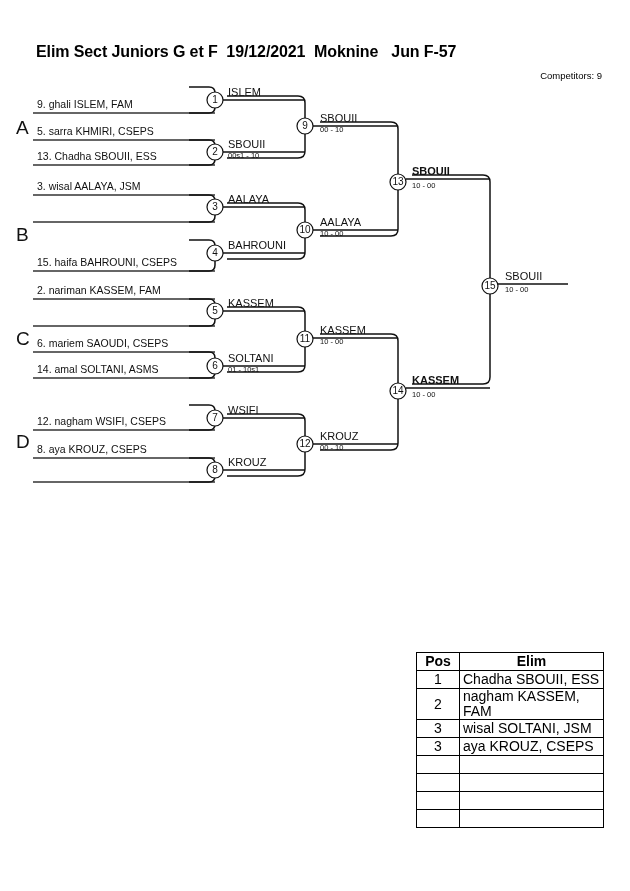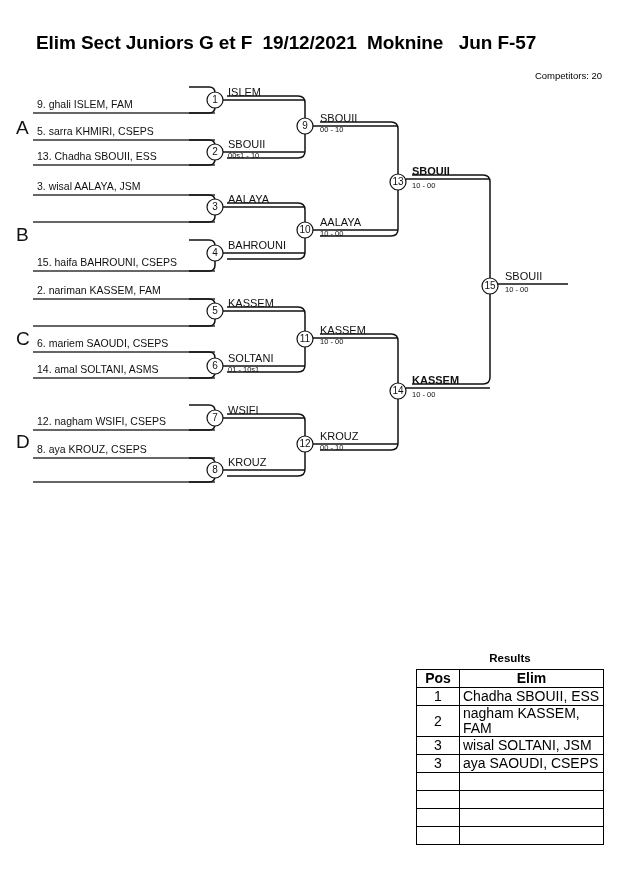--- a/index.html
+++ b/index.html
@@ -18,22 +18,22 @@
   #sheet {
     position: absolute;
     left: 0; top: 0;
     width: 630px;
     height: 891px;
   }
   
   #header-title {
     position: absolute;
     left: 36px;
-    top: 32px;
-    font-size: 19px;
+    top: 43px;
+    font-size: 16px;
     font-weight: bold;
     letter-spacing: -0.1px;
     white-space: pre;
   }
   #competitors-line {
     position: absolute;
     right: 28px;
     top: 70px;
     font-size: 9.5px;
     font-weight: normal;
@@ -129,21 +129,21 @@
   #results-table td.col-name { text-align: left; margin-left: 30px; }
   #results-table tbody tr.empty-row td { color: transparent; }
 </style>
 </head>
 <body>
 
 <div id="sheet">
 
   <div id="header-title">Elim Sect Juniors G et F  19/12/2021  Moknine   Jun F-57</div>
 
-  <div id="competitors-line">Competitors: 20</div>
+  <div id="competitors-line">Competitors: 9</div>
 
   <svg id="bracket-svg" viewBox="0 0 630 560">
     <g id="g-entrant-lines">
         <path d="M 33 113 H 215" class="br-line"></path>
         <path d="M 33 140 H 215" class="br-line"></path>
         <path d="M 33 165 H 215" class="br-line"></path>
         <path d="M 33 195 H 215" class="br-line"></path>
         <path d="M 33 222 H 215" class="br-line"></path>
         <path d="M 33 271 H 215" class="br-line"></path>
         <path d="M 33 299 H 215" class="br-line"></path>
@@ -270,21 +270,20 @@
         <text x="412" y="384" class="winner-label bold">KASSEM</text>
         <text x="412" y="397" class="score-label">10 - 00</text>
         <circle cx="490" cy="286" r="8" class="circle-ring"></circle>
         <text x="490" y="286.5" class="circle-num">15</text>
         <text x="505" y="280" class="winner-label">SBOUII</text>
         <text x="505" y="292" class="score-label">10 - 00</text>
       </g>
   </svg>
 
   <div id="results-block">
-    <div id="results-title">Results</div>
     <table id="results-table">
       <thead>
         <tr>
           <th class="col-pos">Pos</th>
           <th class="col-name">Elim</th>
         </tr>
       </thead>
       <tbody id="results-body">
           <tr>
             <td class="col-pos">1</td>
@@ -293,21 +292,21 @@
           <tr>
             <td class="col-pos">2</td>
             <td class="col-name">nagham KASSEM, FAM</td>
           </tr>
           <tr>
             <td class="col-pos">3</td>
             <td class="col-name">wisal SOLTANI, JSM</td>
           </tr>
           <tr>
             <td class="col-pos">3</td>
-            <td class="col-name">aya SAOUDI, CSEPS</td>
+            <td class="col-name">aya KROUZ, CSEPS</td>
           </tr>
           <tr class="empty-row">
             <td class="col-pos"></td>
             <td class="col-name"></td>
           </tr>
           <tr class="empty-row">
             <td class="col-pos"></td>
             <td class="col-name"></td>
           </tr>
           <tr class="empty-row">

